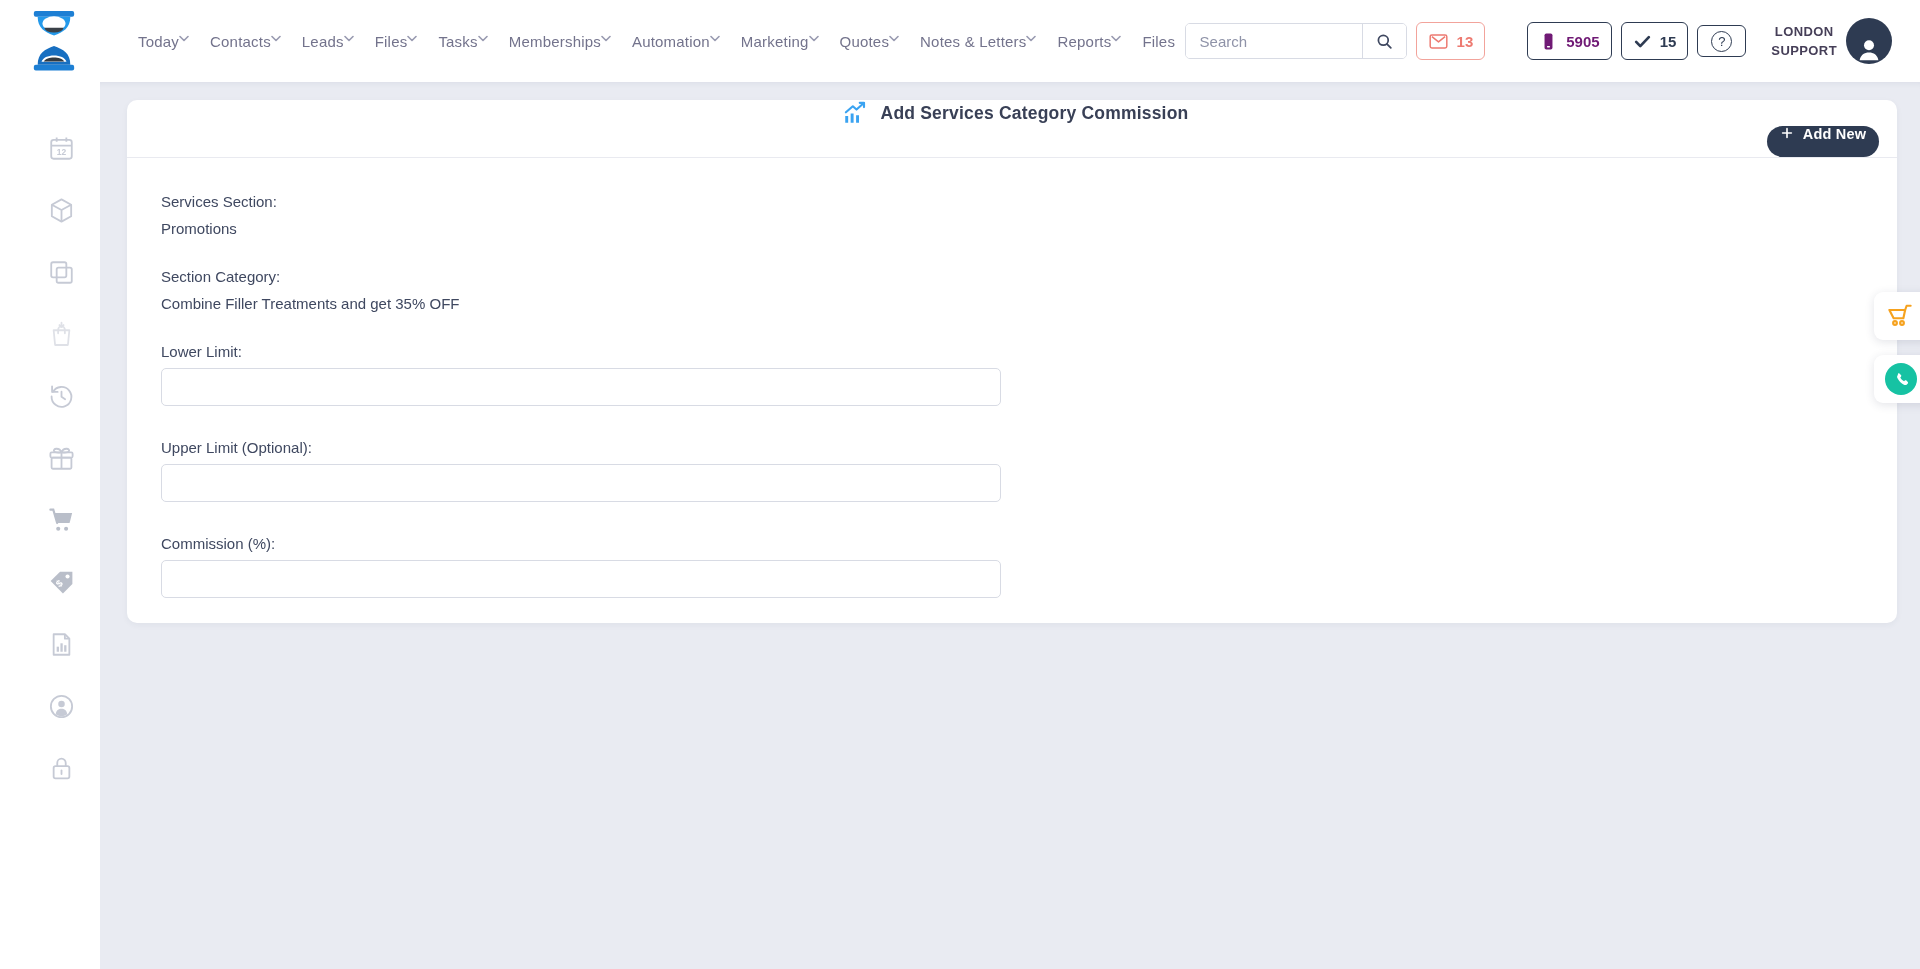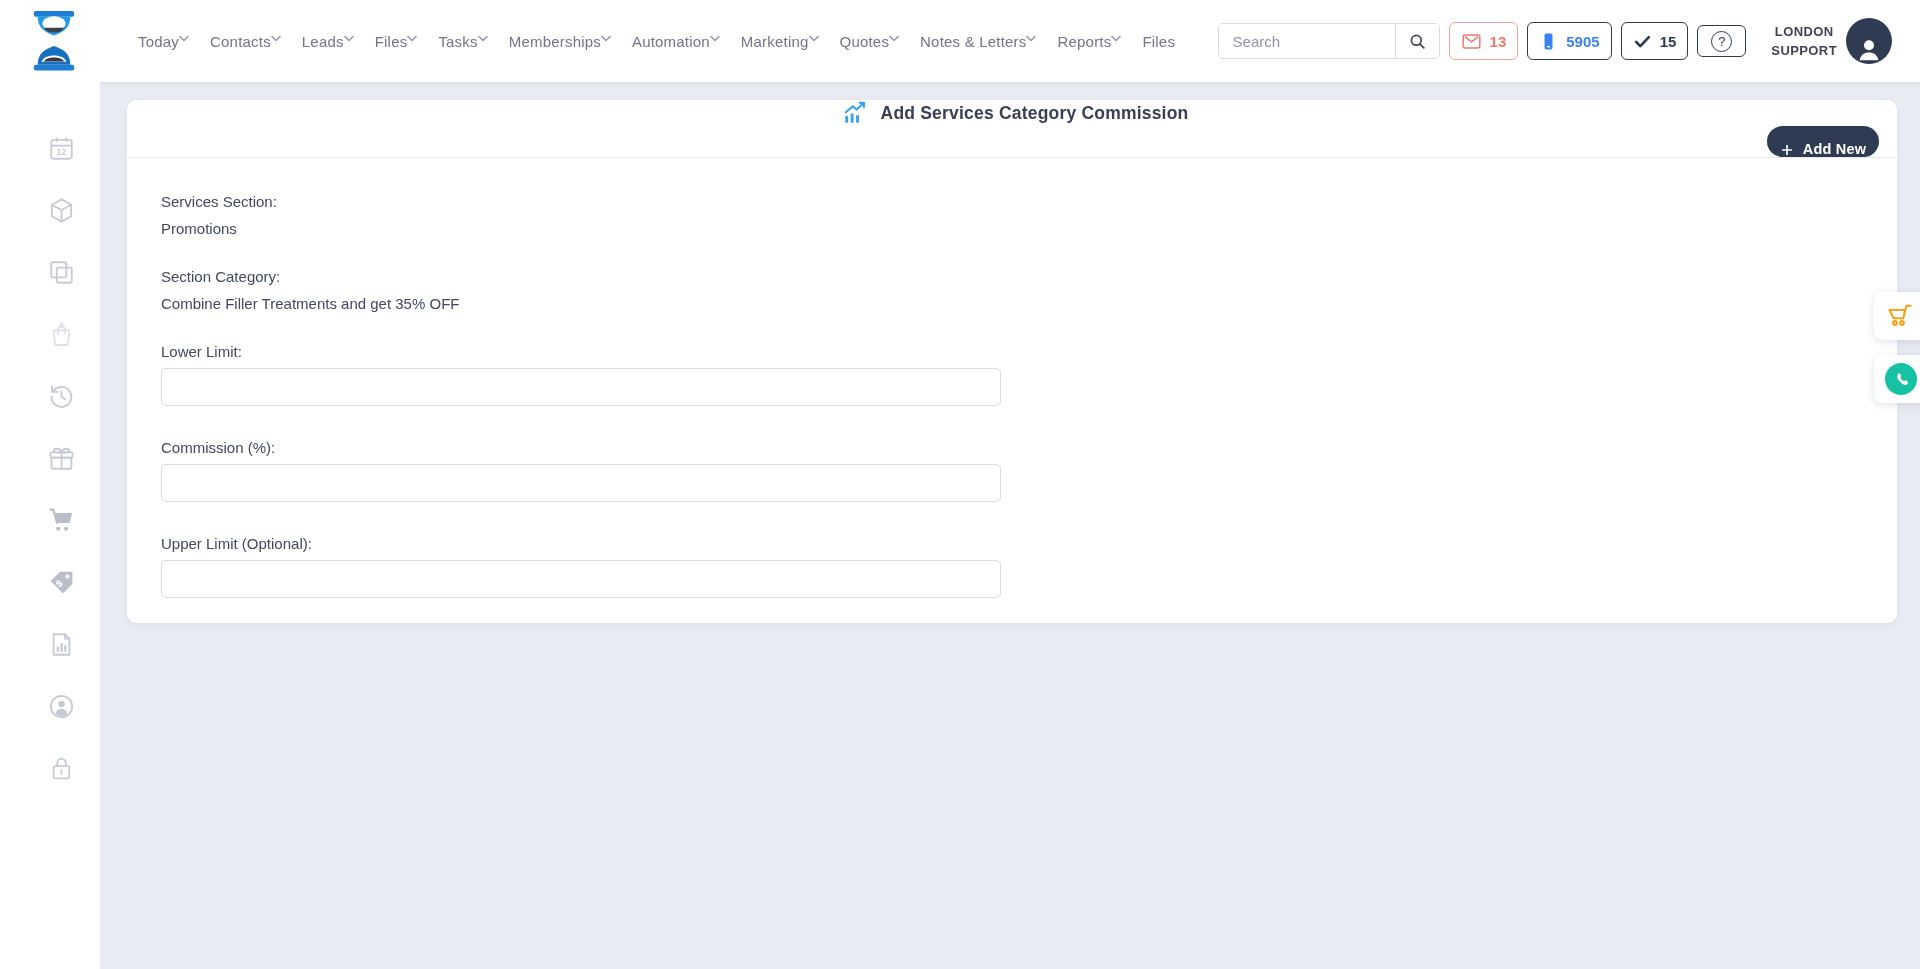--- a/index.html
+++ b/index.html
@@ -23,21 +23,21 @@
   .search-input { flex:1; min-width:0; border:none; outline:none; padding:0 14px;
     font-size:15px; color:#444; font-family:"Liberation Sans",sans-serif; }
   .search-input::placeholder { color:#8f93a8; }
   .search-btn { width:44px; border:none; border-left:1px solid #d8dbe4; background:#fff;
     display:flex; align-items:center; justify-content:center; cursor:pointer; }
 
   .badge { height:38px; border-radius:6px; border:1.5px solid; background:#fff;
     display:flex; align-items:center; gap:8px; padding:0 11px;
     font-weight:700; font-size:15px; cursor:pointer; }
   .badge-mail  { color:#ed7a71; border-color:#f2a39b; }
-  .badge-phone { color:#3b82f6; border-color:#2e3b52; }
+  .badge-phone { color:#701a75; border-color:#2e3b52;margin-left:33px; }
   .badge-check { color:#2e3b52; border-color:#2e3b52; }
   .badge-help  { color:#2e3b52; border-color:#2e3b52; border-width:1px; padding:0 13px; height:32px; }
   .help-circle { width:21px; height:21px; border:1.4px solid #2e3b52; border-radius:50%;
     display:flex; align-items:center; justify-content:center; font-size:13px; font-weight:400; }
   .user-name { font-size:13px; font-weight:700; color:#463f58; line-height:1.5;
     letter-spacing:.4px; text-align:center; margin-left:16px; }
   .avatar { width:46px; height:46px; border-radius:50%; background:#2e3b52;
     display:flex; align-items:flex-end; justify-content:center; overflow:hidden; cursor:pointer; }
 
   
@@ -56,21 +56,21 @@
 
   .card { position:absolute; left:27px; top:18px; width:1770px; height:523px;
     background:#fff; border-radius:10px; box-shadow:0 2px 6px rgba(40,50,80,.05); }
   .card-header { height:58px; display:flex; align-items:center;
     padding:0 18px 0 24px; border-bottom:1px solid #e9eaf0;flex-direction:column; }
   .card-title { display:flex; align-items:center; gap:13px;
     font-size:17.5px; font-weight:600; color:#394056; letter-spacing:.2px; }
   .title-icon { width:26px; height:26px; }
   .add-new-btn { margin-left:auto; width:112px; height:38px; background:#2e3b52; color:#fff;
     border:none; border-radius:16px; font-size:14.5px; font-weight:700; letter-spacing:.2px;
-    display:flex; align-items:flex-end; justify-content:center; gap:9px; cursor:pointer;
+    display:flex; align-items:flex-start; justify-content:center; gap:9px; cursor:pointer;
     font-family:"Liberation Sans",sans-serif; }
   .plus-icon { width:14px; height:14px; fill:none; stroke:#fff; stroke-width:2.8; stroke-linecap:round; }
 
   .card-body { padding:35px 34px 0 34px; }
   .static-group { margin-bottom:30px; }
   .form-label { display:block; font-size:15px; color:#3f4860; margin-bottom:10px; }
   .static-value { font-size:15px; color:#3f4860; }
   .input-group { margin-bottom:33px; }
   .input-group .form-label { margin-bottom:8px; }
   .text-input { display:block; width:840px; height:38px; border:1px solid #d8dbe4;
@@ -344,26 +344,26 @@
           <span class="form-label">Section Category:</span>
           <span class="static-value">Combine Filler Treatments and get 35% OFF</span>
         </div>
 
         <div class="input-group">
           <span class="form-label">Lower Limit:</span>
           <input class="text-input" type="text" value="" style="">
         </div>
 
         <div class="input-group">
+          <span class="form-label">Upper Limit (Optional):</span>
+          <input class="text-input" type="text" value="" style="">
+        </div>
+
+        <div class="input-group">
           <span class="form-label">Commission (%):</span>
-          <input class="text-input" type="text" value="" style="">
-        </div>
-
-        <div class="input-group">
-          <span class="form-label">Upper Limit (Optional):</span>
           <input class="text-input" type="text" value="" style="">
         </div>
       </div>
     </div>
 
     <div class="float-btn float-cart">
       <svg class="cart-icon" viewBox="0 0 24 24">
         <path d="M3.5 7.2h12.6l-1.4 6.6H6.9z"></path>
         <path d="m16.1 7.2 1.2-3.4h3.2"></path>
         <circle cx="8" cy="17.6" r="1.5"></circle>

